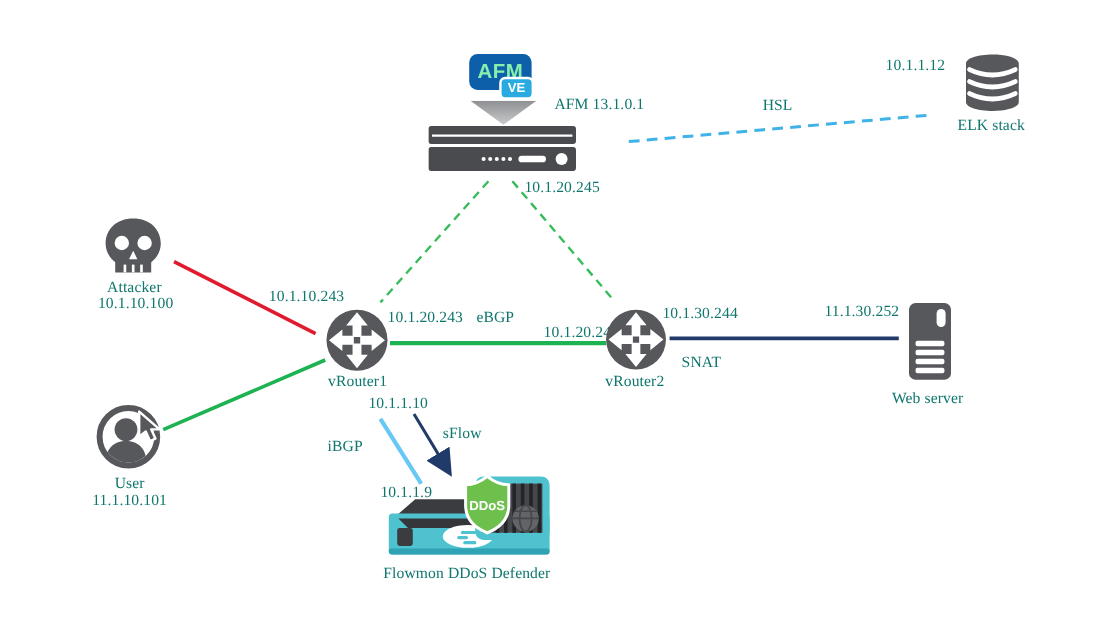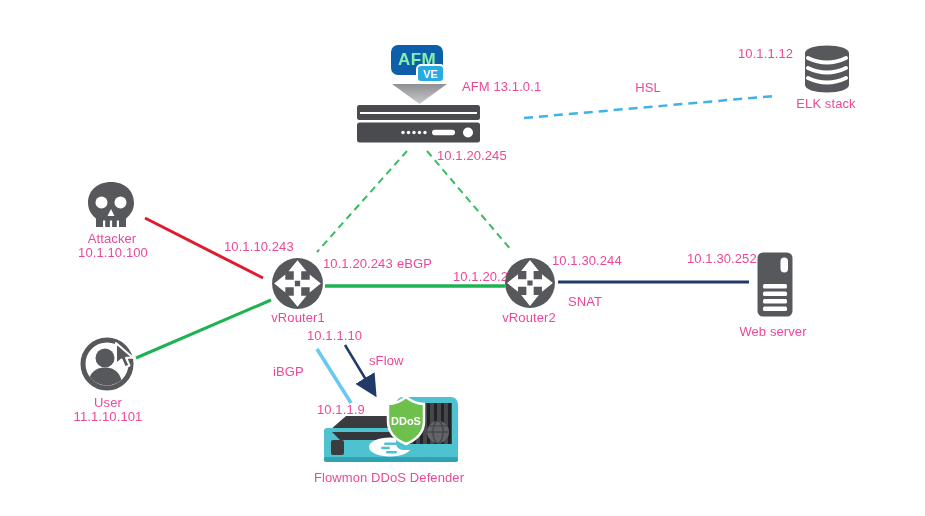--- a/index.html
+++ b/index.html
@@ -1,20 +1,20 @@
 <!DOCTYPE html>
 <html><head>
 <meta charset="utf-8">
 <style>
   html,body{margin:0;padding:0;background:#fff;}
   #canvas{position:relative;width:925px;height:516px;background:#fff;overflow:hidden;
           font-family:"Liberation Sans",sans-serif;}
   .layer{position:absolute;left:0;top:0;}
-  .label{position:absolute;font-size:13px;color:#ec4899;white-space:nowrap;z-index:1;
-         font-family:Liberation Sans, sans-serif;letter-spacing:.1px;}
+  .label{position:absolute;font-size:13px;color:#0f766e;white-space:nowrap;z-index:1;
+         font-family:Liberation Serif, serif;letter-spacing:.1px;}
   .label.center{transform:translateX(-50%);}
   .icon{position:absolute;z-index:3;}
   #lines-layer{z-index:2;}
   .afm-logo{position:absolute;left:391px;top:45px;width:52px;height:30px;background:#0D5FA9;
             border-radius:7px;color:#86efac;font-weight:bold;font-size:17px;display:flex;
             align-items:center;justify-content:center;z-index:4;letter-spacing:.4px;}
   .ve-badge{position:absolute;left:416px;top:64px;width:25px;height:15px;background:#29ABE2;
             border:2px solid #fff;border-radius:5px;color:#fff;font-weight:bold;font-size:11px;
             display:flex;align-items:center;justify-content:center;z-index:5;}
 </style>
@@ -136,21 +136,21 @@
   <div class="label" style="left:568px;top:294px;text-align:right;">SNAT</div>
 
   <svg class="icon" style="left:756px;top:251px;" width="38" height="67" viewBox="0 0 38 67">
     <rect x="1.5" y="1.5" width="35" height="64" rx="5.5" fill="#57585C"></rect>
     <rect x="24.5" y="6.5" width="7.5" height="15" rx="3.75" fill="#fff"></rect>
     <rect x="7" y="33" width="24" height="4.6" rx="1.5" fill="#fff"></rect>
     <rect x="7" y="40.5" width="24" height="4.6" rx="1.5" fill="#fff"></rect>
     <rect x="7" y="48" width="24" height="4.6" rx="1.5" fill="#fff"></rect>
     <rect x="7" y="55.5" width="24" height="4.6" rx="1.5" fill="#fff"></rect>
   </svg>
-  <div class="label" style="left:687px;top:251px;">10.1.30.252</div>
+  <div class="label" style="left:687px;top:251px;">11.1.30.252</div>
   <div class="label center" style="left:773px;top:324px;">Web server</div>
 
   <svg class="icon" style="left:320px;top:392px;" width="142" height="80" viewBox="0 0 142 80">
     <polygon points="10,38 26,24 136,24 136,38" fill="#3B3C40"></polygon>
     <rect x="4" y="36" width="134" height="34" rx="3" fill="#4EC3CF"></rect>
     <polygon points="12,40 130,40 126,48 20,48" fill="#35363A"></polygon>
     <rect x="4" y="65" width="134" height="5" rx="2" fill="#2FA2B3"></rect>
     <rect x="11" y="48" width="13" height="15" rx="2" fill="#3B3C40"></rect>
     <ellipse cx="70" cy="55" rx="21" ry="9.5" fill="#fff"></ellipse>
     <rect x="64" y="50.5" width="13" height="2.6" rx="1.3" fill="#4EC3CF"></rect>

